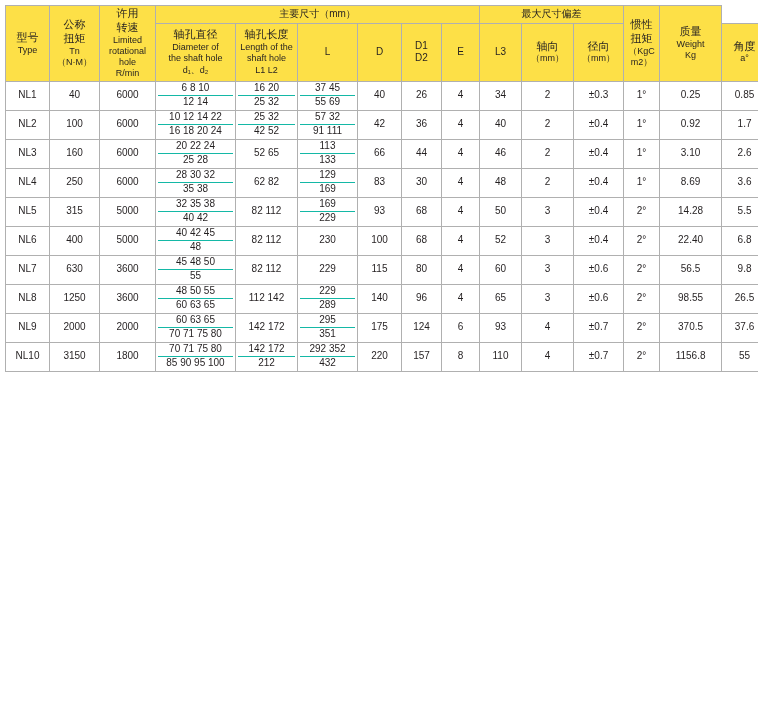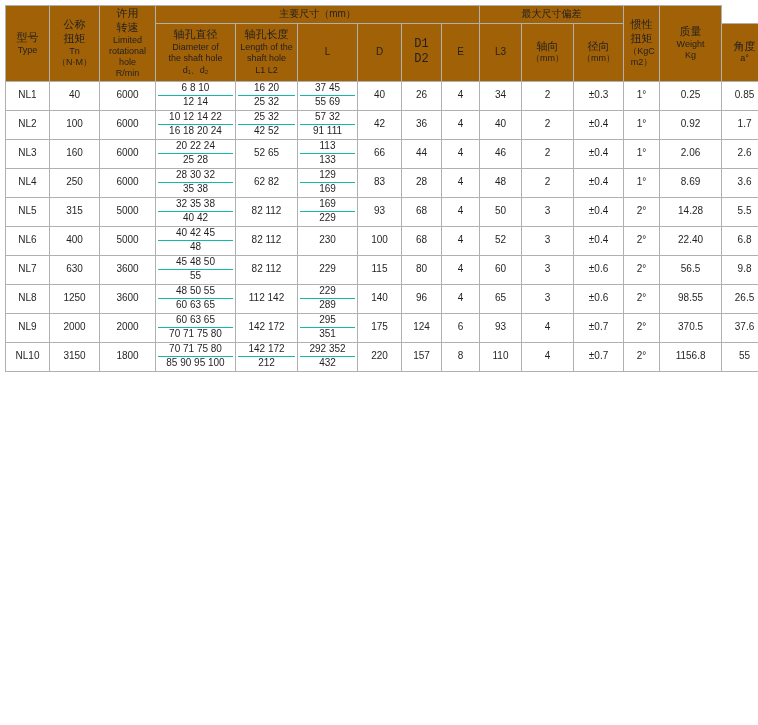--- a/index.html
+++ b/index.html
@@ -27,36 +27,35 @@
   table.spec th, table.spec td {
     border: 1px solid #b0b0b0;
     text-align: center;
     vertical-align: middle;
     font-size: 10px;
     line-height: 1.25;
     padding: 1px 2px;
     word-break: break-word;
   }
   thead th {
-    background: #a16207;
+    background: #fde047;
     font-weight: normal;
     color: #231f20;
   }
   .hdr-cn {
     font-size: 11px;
     display: block;
   }
   .hdr-en {
     font-size: 9px;
     display: block;
   }
   .hdr-sub {
-    font-size: 12px;
+    font-size: 10px;
     display: block;
-    font-family: Liberation Mono, monospace;
   }
   tbody td {
     background: #ffffff;
     height: 24px;
   }
   td.type {
     font-size: 11px;
   }
   .split {
     padding: 0;
@@ -229,38 +228,38 @@
             <div class="half top">113</div>
             <div class="half bottom">133</div>
           </td>
           <td>66</td>
           <td>44</td>
           <td>4</td>
           <td>46</td>
           <td>2</td>
           <td>±0.4</td>
           <td>1°</td>
-          <td>2.06</td>
+          <td>3.10</td>
           <td>2.6</td>
         </tr>
         <tr>
           <td class="type">NL4</td>
           <td>250</td>
           <td>6000</td>
           <td class="split">
             <div class="half top">28  30  32</div>
             <div class="half bottom">35  38</div>
           </td>
           <td>62  82</td>
           <td class="split">
             <div class="half top">129</div>
             <div class="half bottom">169</div>
           </td>
           <td>83</td>
-          <td>28</td>
+          <td>30</td>
           <td>4</td>
           <td>48</td>
           <td>2</td>
           <td>±0.4</td>
           <td>1°</td>
           <td>8.69</td>
           <td>3.6</td>
         </tr>
         <tr>
           <td class="type">NL5</td>

